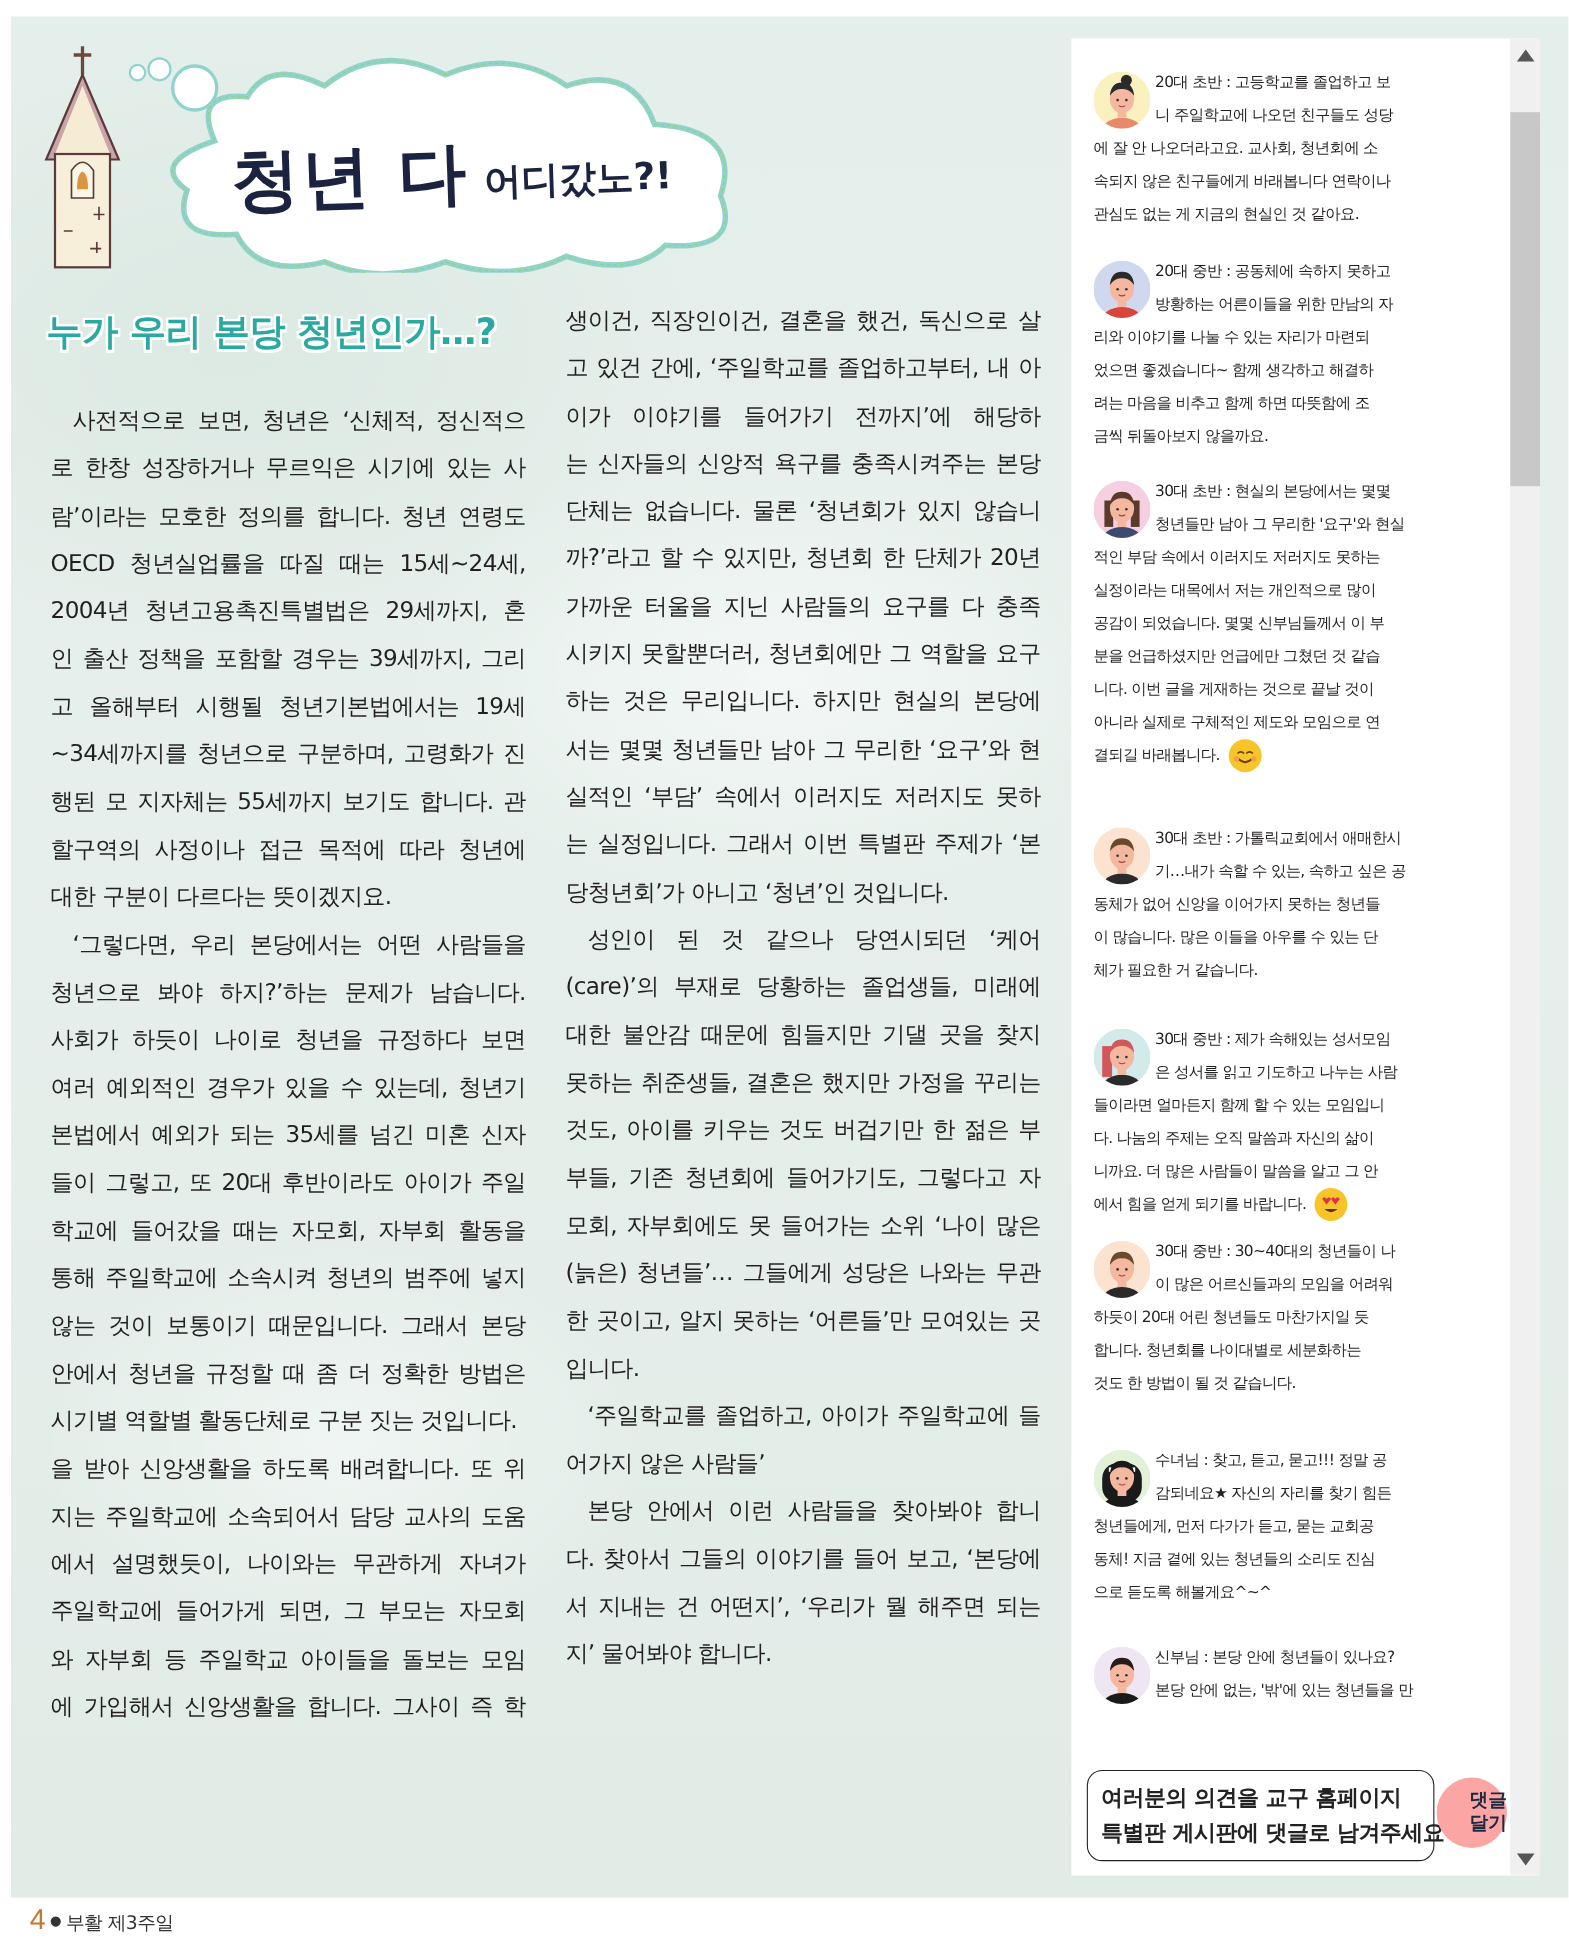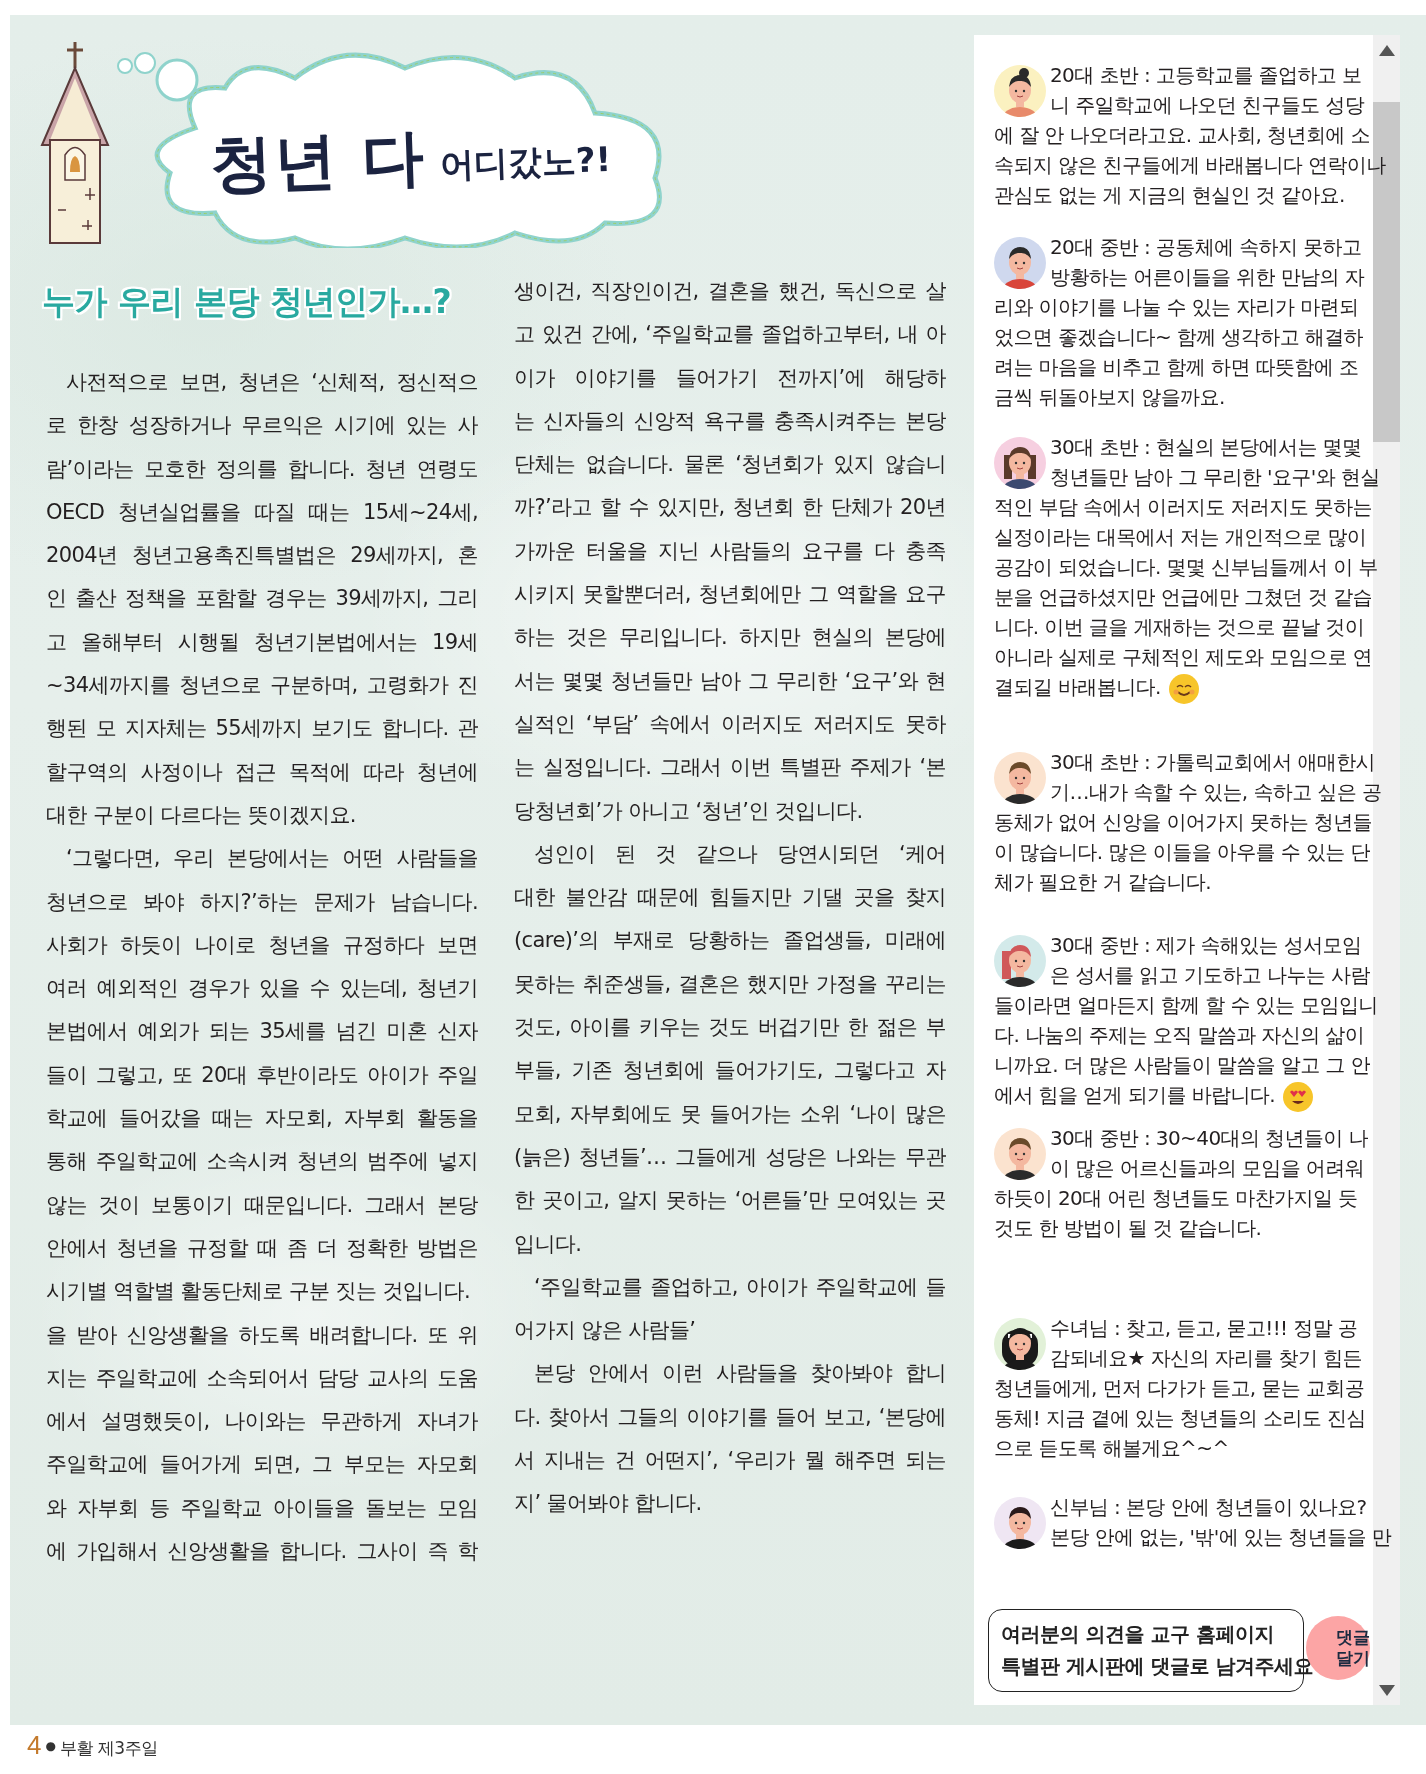--- a/index.html
+++ b/index.html
@@ -47,21 +47,21 @@
     background: #ffffff;
   }
   .scroll-track { position: absolute; left: 1373px; top: 35px; width: 27px; height: 1670px; background: #f0f0f0; }
   .scroll-up { position: absolute; left: 0; top: 0; width: 27px; height: 30px; display: flex; align-items: center; justify-content: center; }
   .scroll-down { position: absolute; left: 0; bottom: 0; width: 27px; height: 30px; display: flex; align-items: center; justify-content: center; }
   .tri-up { width: 0; height: 0; border-left: 8px solid transparent; border-right: 8px solid transparent; border-bottom: 11px solid #555; }
   .tri-down { width: 0; height: 0; border-left: 8px solid transparent; border-right: 8px solid transparent; border-top: 11px solid #555; }
   .scroll-thumb { position: absolute; left: 0; top: 67px; width: 27px; height: 340px; background: #c8c8c8; }
 
   .comments { position: absolute; left: 994px; top: 60px; width: 370px; }
-  .comment { position: absolute; left: 0; width: 370px; font-size: 20px; line-height: 30px; color: #231f20; letter-spacing: -0.6px; }
+  .comment { position: absolute; left: 0; width: 370px; font-size: 14px; line-height: 30px; color: #231f20; letter-spacing: -0.6px; }
   .comment .avatar {
     position: absolute; left: 0; top: 5px; width: 52px; height: 52px; border-radius: 50%;
     overflow: hidden;
   }
   .comment .cl { display: block; white-space: nowrap; }
   .comment .cl.ind { padding-left: 56px; }
   .emoji { display: inline-block; width: 30px; height: 30px; border-radius: 50%; background: #f7c52a; vertical-align: middle; position: relative; margin-left: 8px; }
 
   
   .cta-box {
@@ -157,22 +157,22 @@
     <span class="line">단체는 없습니다. 물론 ‘청년회가 있지 않습니</span>
     <span class="line">까?’라고 할 수 있지만, 청년회 한 단체가 20년</span>
     <span class="line">가까운 터울을 지닌 사람들의 요구를 다 충족</span>
     <span class="line">시키지 못할뿐더러, 청년회에만 그 역할을 요구</span>
     <span class="line">하는 것은 무리입니다. 하지만 현실의 본당에</span>
     <span class="line">서는 몇몇 청년들만 남아 그 무리한 ‘요구’와 현</span>
     <span class="line">실적인 ‘부담’ 속에서 이러지도 저러지도 못하</span>
     <span class="line">는 실정입니다. 그래서 이번 특별판 주제가 ‘본</span>
     <span class="line last">당청년회’가 아니고 ‘청년’인 것입니다.</span>
     <span class="line indent">성인이 된 것 같으나 당연시되던 ‘케어</span>
+    <span class="line">(care)’의 부재로 당황하는 졸업생들, 미래에</span>
     <span class="line">대한 불안감 때문에 힘들지만 기댈 곳을 찾지</span>
-    <span class="line">(care)’의 부재로 당황하는 졸업생들, 미래에</span>
     <span class="line">못하는 취준생들, 결혼은 했지만 가정을 꾸리는</span>
     <span class="line">것도, 아이를 키우는 것도 버겁기만 한 젊은 부</span>
     <span class="line">부들, 기존 청년회에 들어가기도, 그렇다고 자</span>
     <span class="line">모회, 자부회에도 못 들어가는 소위 ‘나이 많은</span>
     <span class="line">(늙은) 청년들’… 그들에게 성당은 나와는 무관</span>
     <span class="line">한 곳이고, 알지 못하는 ‘어른들’만 모여있는 곳</span>
     <span class="line last">입니다.</span>
     <span class="line indent">‘주일학교를 졸업하고, 아이가 주일학교에 들</span>
     <span class="line last">어가지 않은 사람들’</span>
     <span class="line indent">본당 안에서 이런 사람들을 찾아봐야 합니</span>
@@ -306,20 +306,21 @@
           <rect x="22" y="34" width="8" height="8" fill="#f4b8a0"></rect>
           <ellipse cx="26" cy="25" rx="11" ry="13" fill="#f4b8a0"></ellipse>
           <path d="M15 22 Q16 10 26 10 Q36 10 37 22 Q32 15 26 16 Q20 15 15 22 Z" fill="#6a4a2a"></path>
           <circle cx="22" cy="26" r="1.2" fill="#333"></circle>
           <circle cx="30" cy="26" r="1.2" fill="#333"></circle>
           <path d="M23 31 Q26 33 29 31" stroke="#a04040" stroke-width="1" fill="none"></path>
         </svg></div>
       <span class="cl ind"><span>30대 중반 : 30~40대의 청년들이 나</span></span>
       <span class="cl ind"><span>이 많은 어르신들과의 모임을 어려워</span></span>
       <span class="cl"><span>하듯이 20대 어린 청년들도 마찬가지일 듯</span></span>
+      <span class="cl"><span>합니다. 청년회를 나이대별로 세분화하는</span></span>
       <span class="cl"><span>것도 한 방법이 될 것 같습니다.</span></span>
     </div>
     <div class="comment" style="top: 1253px;">
       <div class="avatar"><svg viewBox="0 0 52 52" width="52" height="52">
           <rect width="52" height="52" fill="#e2f1d8"></rect>
           <rect x="8" y="12" width="36" height="36" rx="14" fill="#1a1a1a"></rect>
           <rect x="14" y="16" width="24" height="4" fill="#fff"></rect>
           <ellipse cx="26" cy="54" rx="18" ry="12" fill="#1a1a1a"></ellipse>
           <rect x="22" y="34" width="8" height="8" fill="#f4b8a0"></rect>
           <ellipse cx="26" cy="25" rx="11" ry="13" fill="#f4b8a0"></ellipse>

